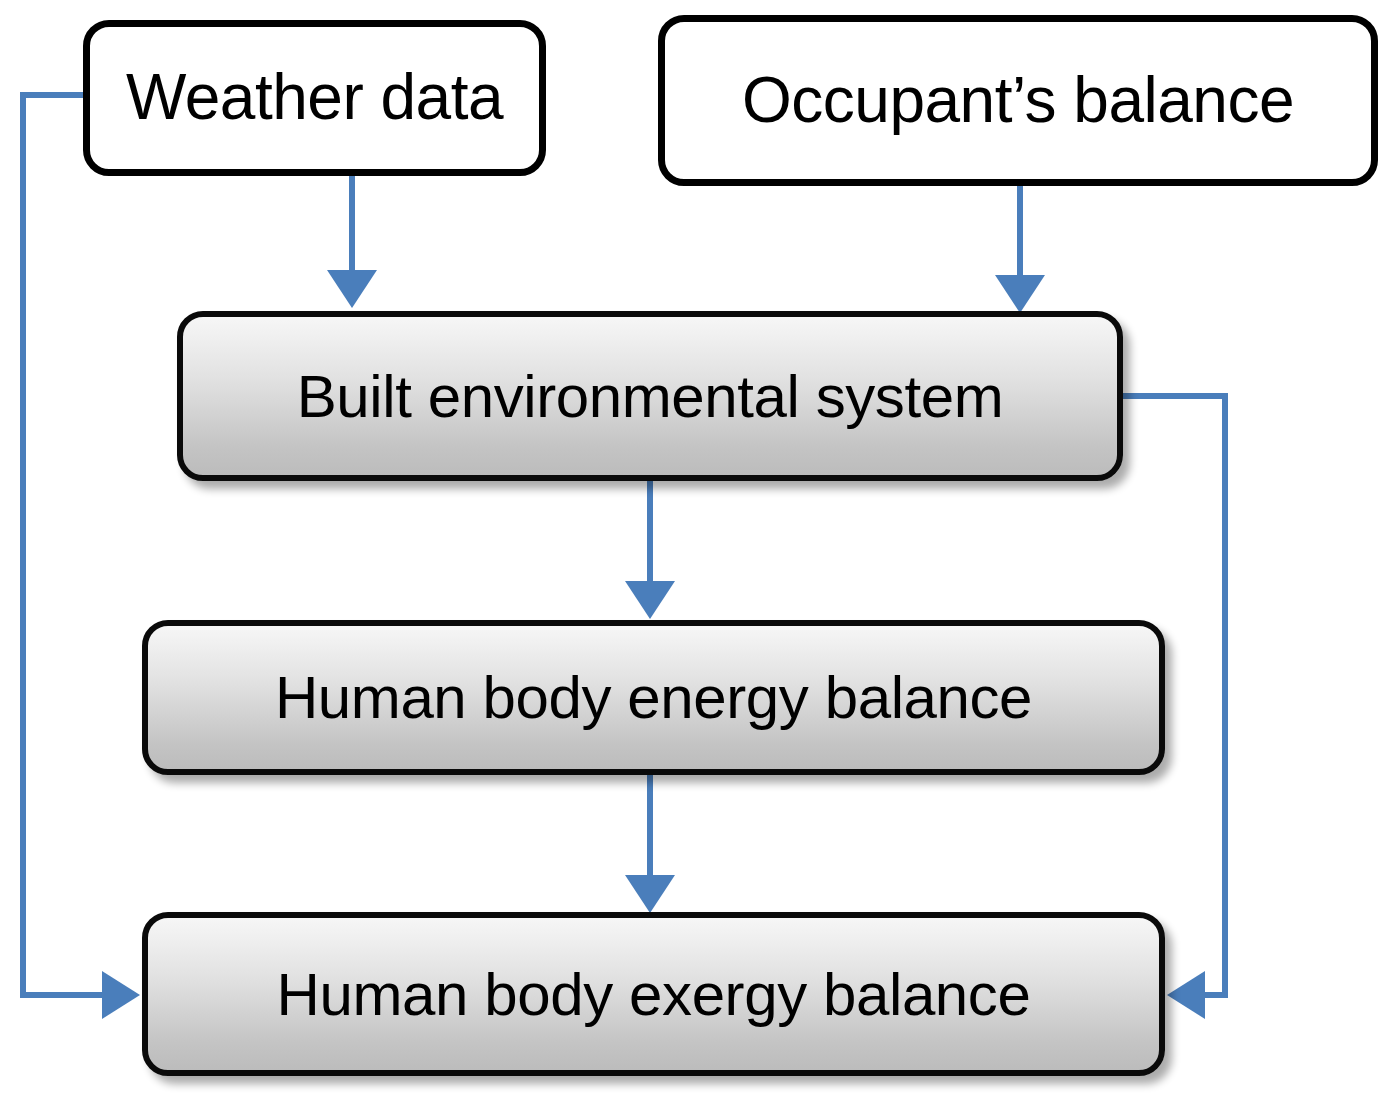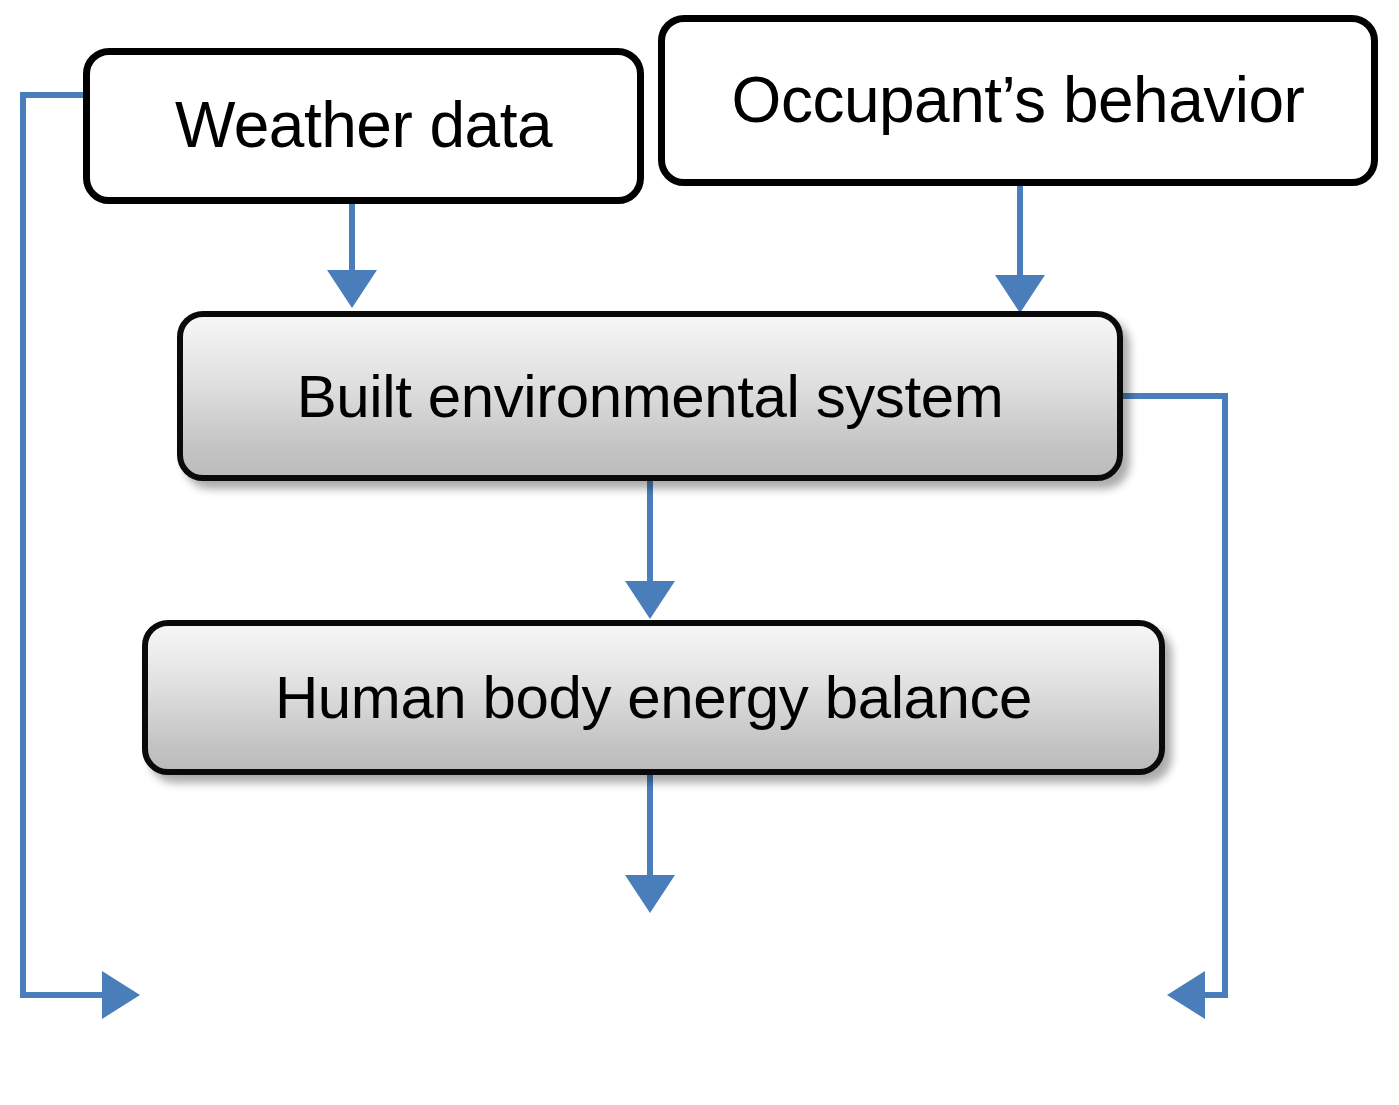--- a/index.html
+++ b/index.html
@@ -52,21 +52,21 @@
     letter-spacing: -0.4px;
     background: linear-gradient(to bottom,
                 #f6f6f6 0%,
                 #efefef 14%,
                 #e2e2e2 38%,
                 #d2d2d2 62%,
                 #c4c4c4 82%,
                 #bcbcbc 100%);
     box-shadow: 7px 8px 9px rgba(0,0,0,0.33);
   }
-  #box-weather   { left: 83px;  top: 20px;  width: 561px;  height: 156px; margin-top: 28px; }
+  #box-weather   { left: 83px;  top: 20px;  width: 463px;  height: 156px; }
   #box-occupant  { left: 658px; top: 15px;  width: 720px;  height: 171px; }
   #box-built     { left: 177px; top: 311px; width: 946px;  height: 170px; }
   #box-energy    { left: 142px; top: 620px; width: 1023px; height: 155px; }
   #box-exergy    { left: 142px; top: 912px; width: 1023px; height: 164px; }
 </style>
 </head>
 <body>
 
 <div id="canvas">
 
@@ -101,25 +101,28 @@
       <polyline points="1123,396 1225,396 1225,995 1200,995" fill="none" stroke="#4a7ebb" stroke-width="6" stroke-linejoin="miter"></polyline>
       <polygon points="1167,995 1205,971 1205,1019" fill="#4a7ebb"></polygon>
     </g>
   </svg>
 
   <div class="node node-plain" id="box-weather">
     <span>Weather data</span>
   </div>
 
   <div class="node node-plain" id="box-occupant">
-    <span>Occupant’s behavior</span>
+    <span>Occupant’s balance</span>
   </div>
 
   <div class="node node-grad" id="box-built">
     <span>Built environmental system</span>
   </div>
 
   <div class="node node-grad" id="box-energy">
     <span>Human body energy balance</span>
   </div>
 
+  <div class="node node-grad" id="box-exergy">
+    <span>Human body exergy balance</span>
+  </div>
 
 </div>
 
 </body></html>

